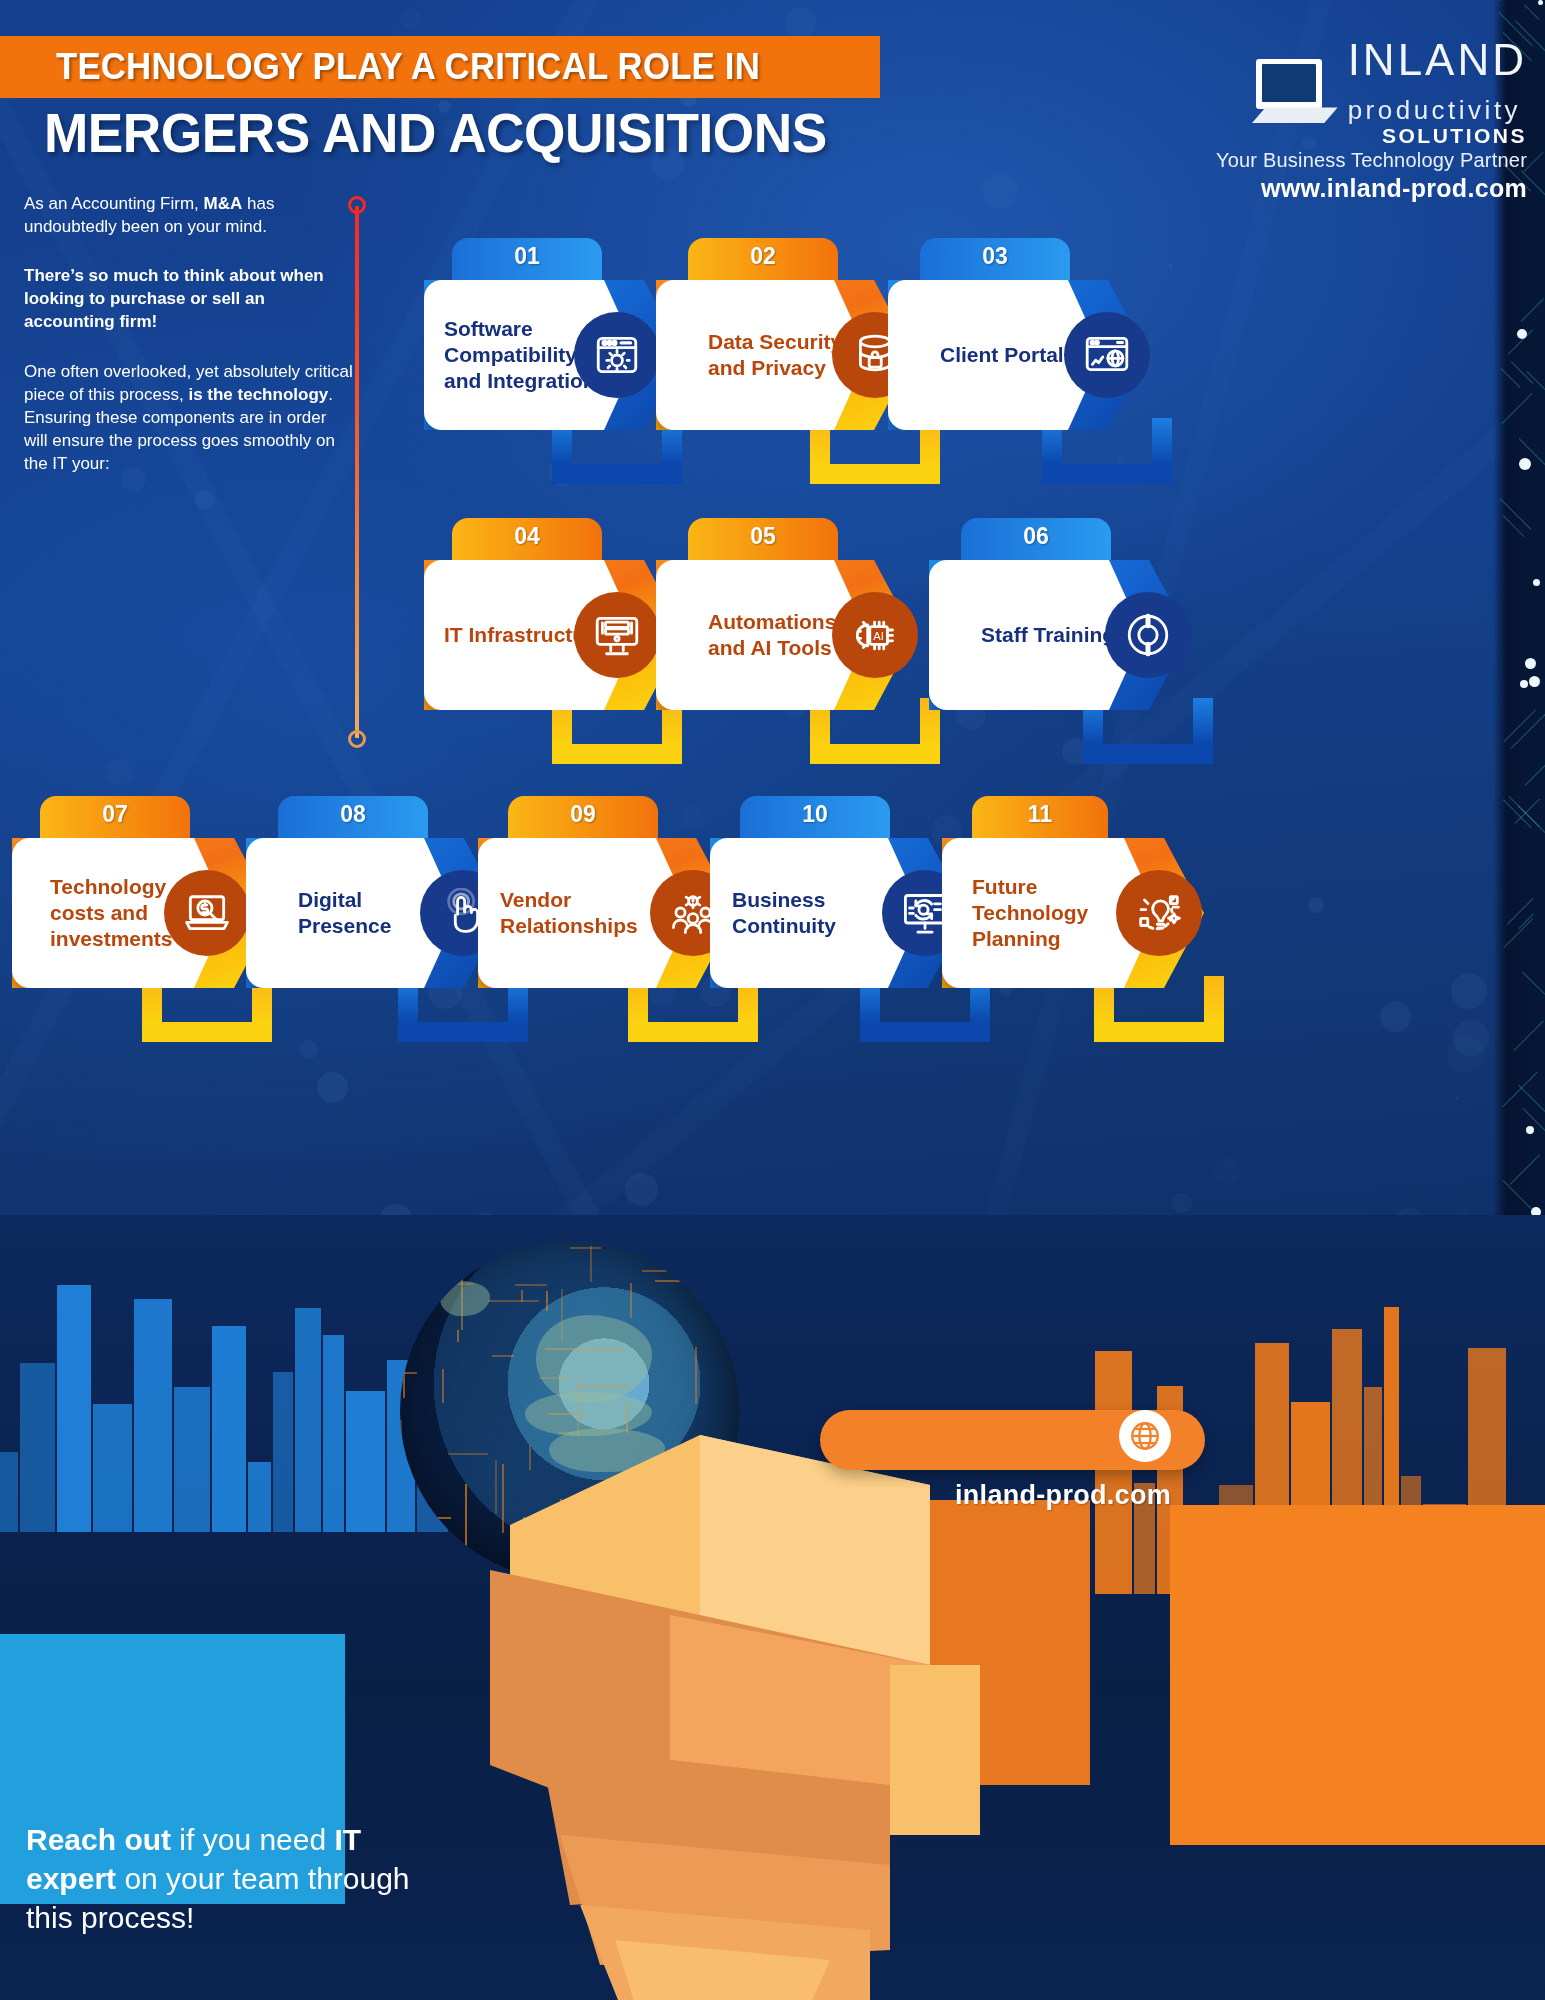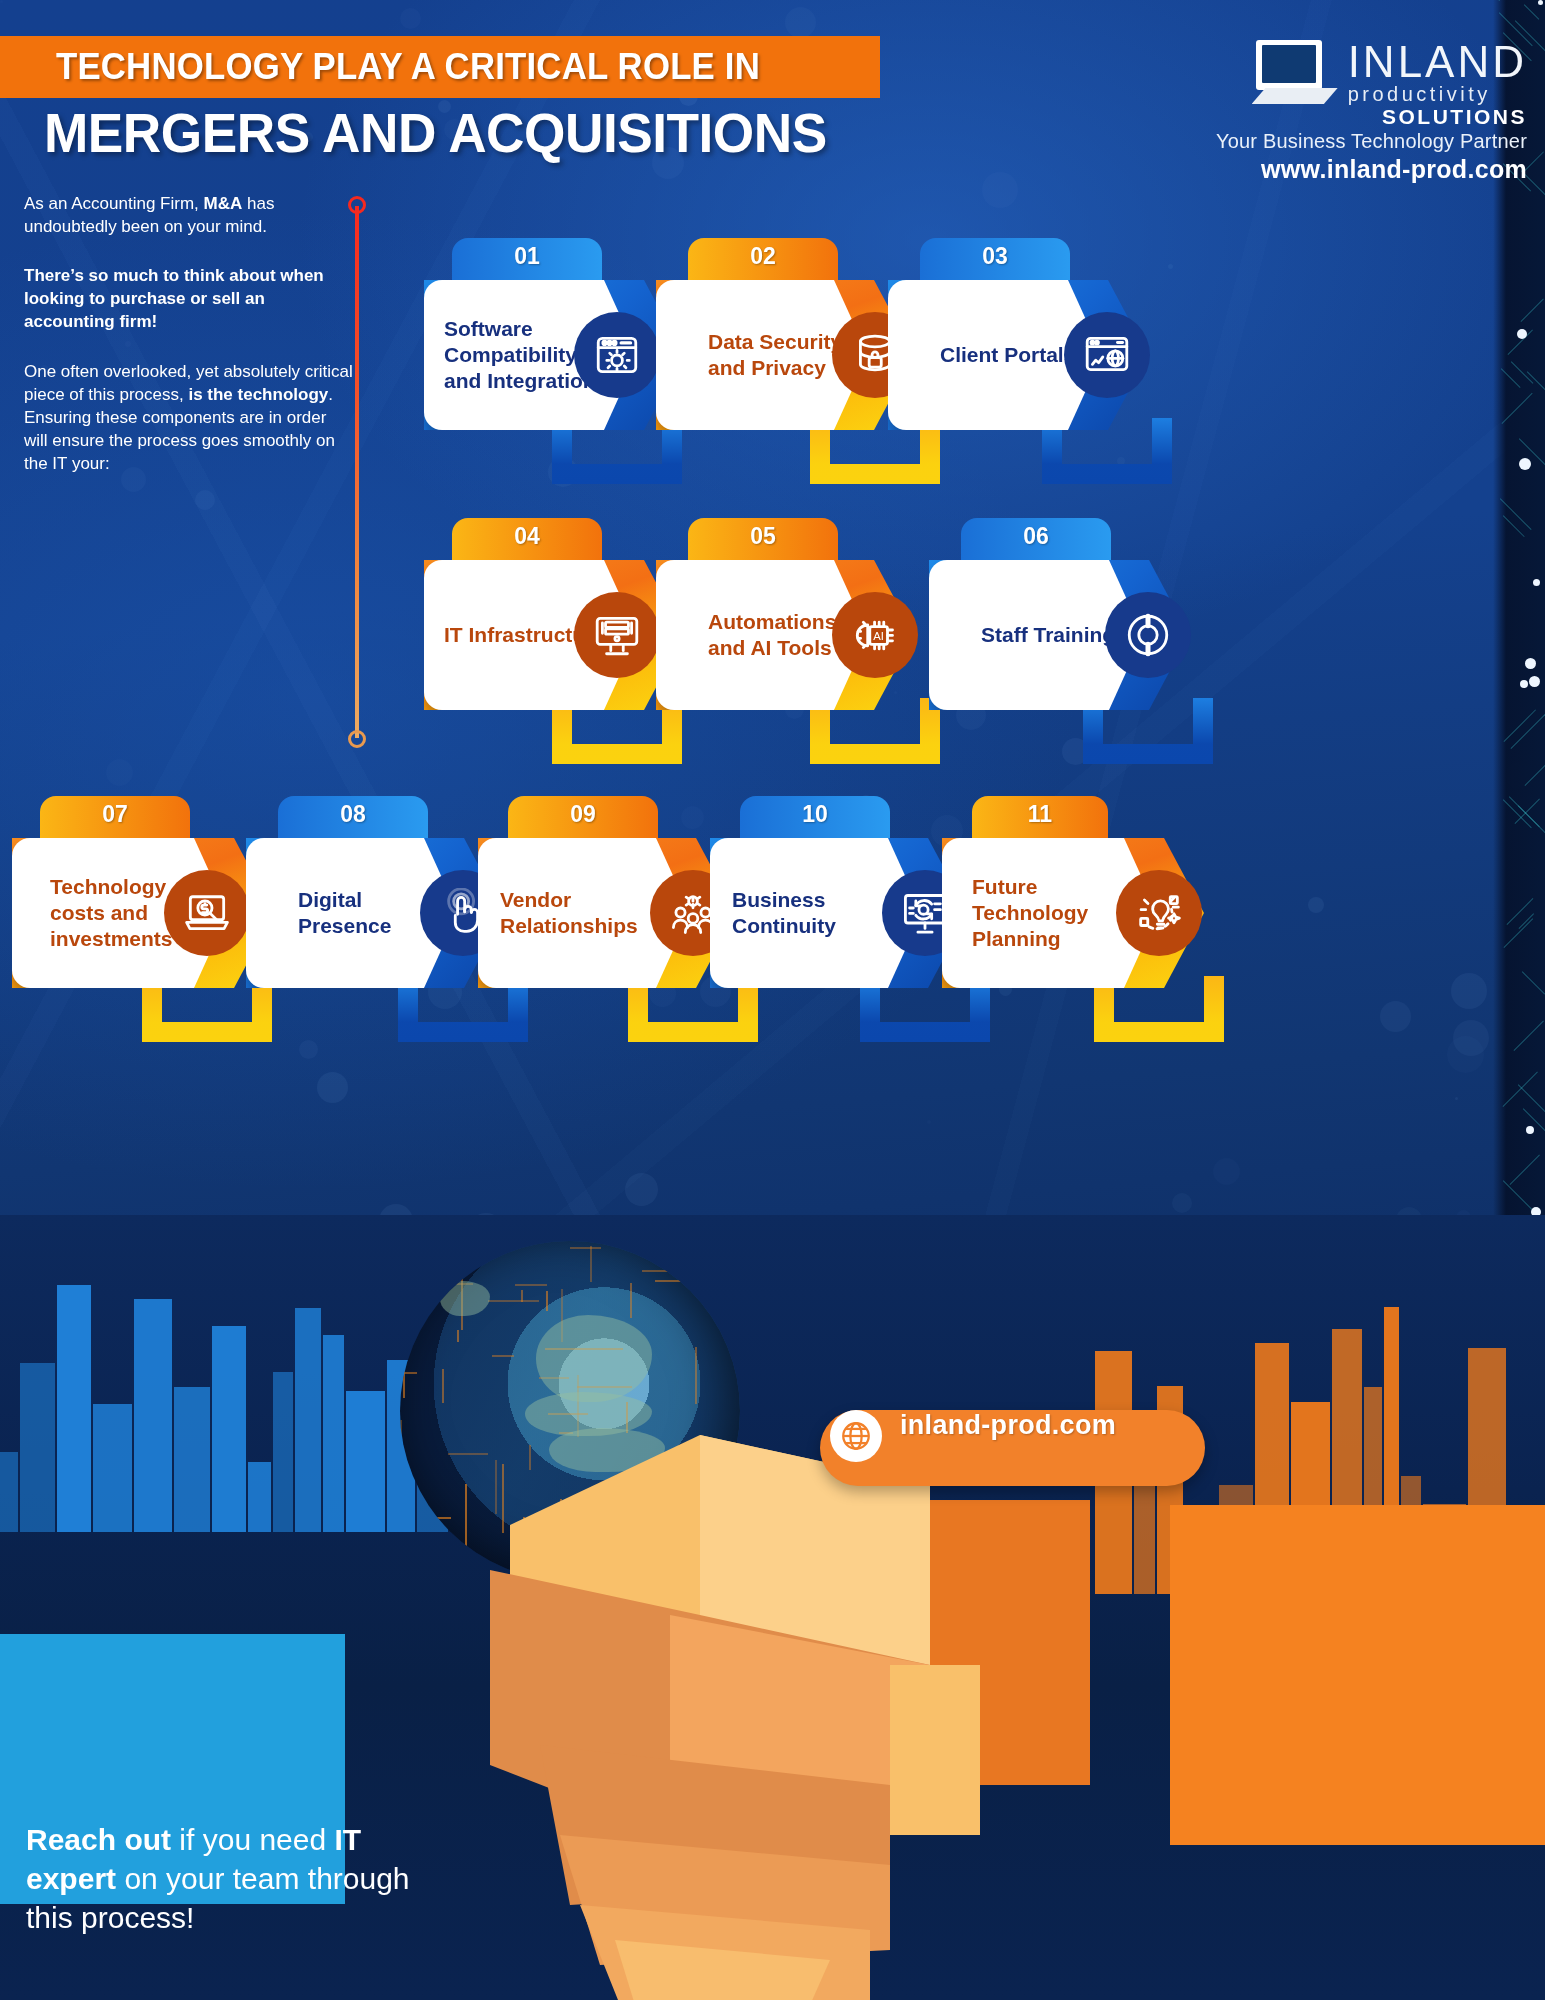--- a/index.html
+++ b/index.html
@@ -71,21 +71,21 @@
   .logo-mark .screen::after{
     content:""; position:absolute; left:6px; top:5px; right:6px; bottom:7px;
     background:#0f3a72; border-radius:1px;
   }
   .logo-mark .base {
     position:absolute; left:0; bottom:0; width:86px; height:16px;
     background:#e9eef4;
     clip-path:polygon(16% 0, 100% 0, 84% 100%, 0 100%);
   }
   .logo-name { font-size:44px; letter-spacing:3px; line-height:.92; font-weight:400; color:#f2f6fb;}
-  .logo-sub { font-size:20px; letter-spacing:3.5px; color:#e8eef6; line-height:1; margin-top:2px;}
+  .logo-sub { font-size:26px; letter-spacing:3.5px; color:#e8eef6; line-height:1; margin-top:17px;}
   .logo-sol { font-size:21px; font-weight:bold; letter-spacing:2.5px; color:#fff; line-height:1; margin-top:2px;}
   .logo-tag { font-size:20px; color:#eaf1fa; margin-top:3px; letter-spacing:.2px;}
   .logo-url { font-size:25px; font-weight:bold; color:#fff; letter-spacing:.3px; margin-top:2px;}
 
   
   .copy { position:absolute; left:24px; top:192px; width:330px; color:#fff; font-size:17px; line-height:1.36; }
   .copy p { margin-bottom:26px; }
   .copy b { font-weight:bold; }
   .copy .strong { font-weight:bold; }
 
@@ -154,23 +154,24 @@
     box-shadow:inset -10px -10px 50px rgba(0,0,0,.6);
     overflow:hidden;
   }
   .globe .ckt { position:absolute; background:rgba(232,132,30,.75); }
   .globe .land {
     position:absolute; border-radius:45% 55% 50% 40%/50% 45% 55% 50%;
     background:rgba(150,190,160,.45);
   }
   .hand { position:absolute; }
   .contact-pill {
-    position:absolute; display:flex; align-items:flex-start; gap:18px;
-    background:#f2812a; border-radius:44px; height:76px; padding:0 34px 0 10px;
+    position:absolute; display:flex; align-items:flex-end; gap:18px;
+    background:#f2812a; border-radius:44px; height:60px; padding:0 34px 0 10px;
     box-shadow:0 6px 14px rgba(0,0,0,.28);
+    flex-direction:column;
   }
   .contact-pill .cic {
     width:52px; height:52px; border-radius:50%; background:#fff;
     display:flex; align-items:center; justify-content:center; flex:none;
   }
   .contact-pill .ctxt {
     color:#fff; font-weight:bold; font-size:27px; letter-spacing:.3px;
     text-shadow:1px 1px 2px rgba(0,0,0,.25);
   }
   .reach {

